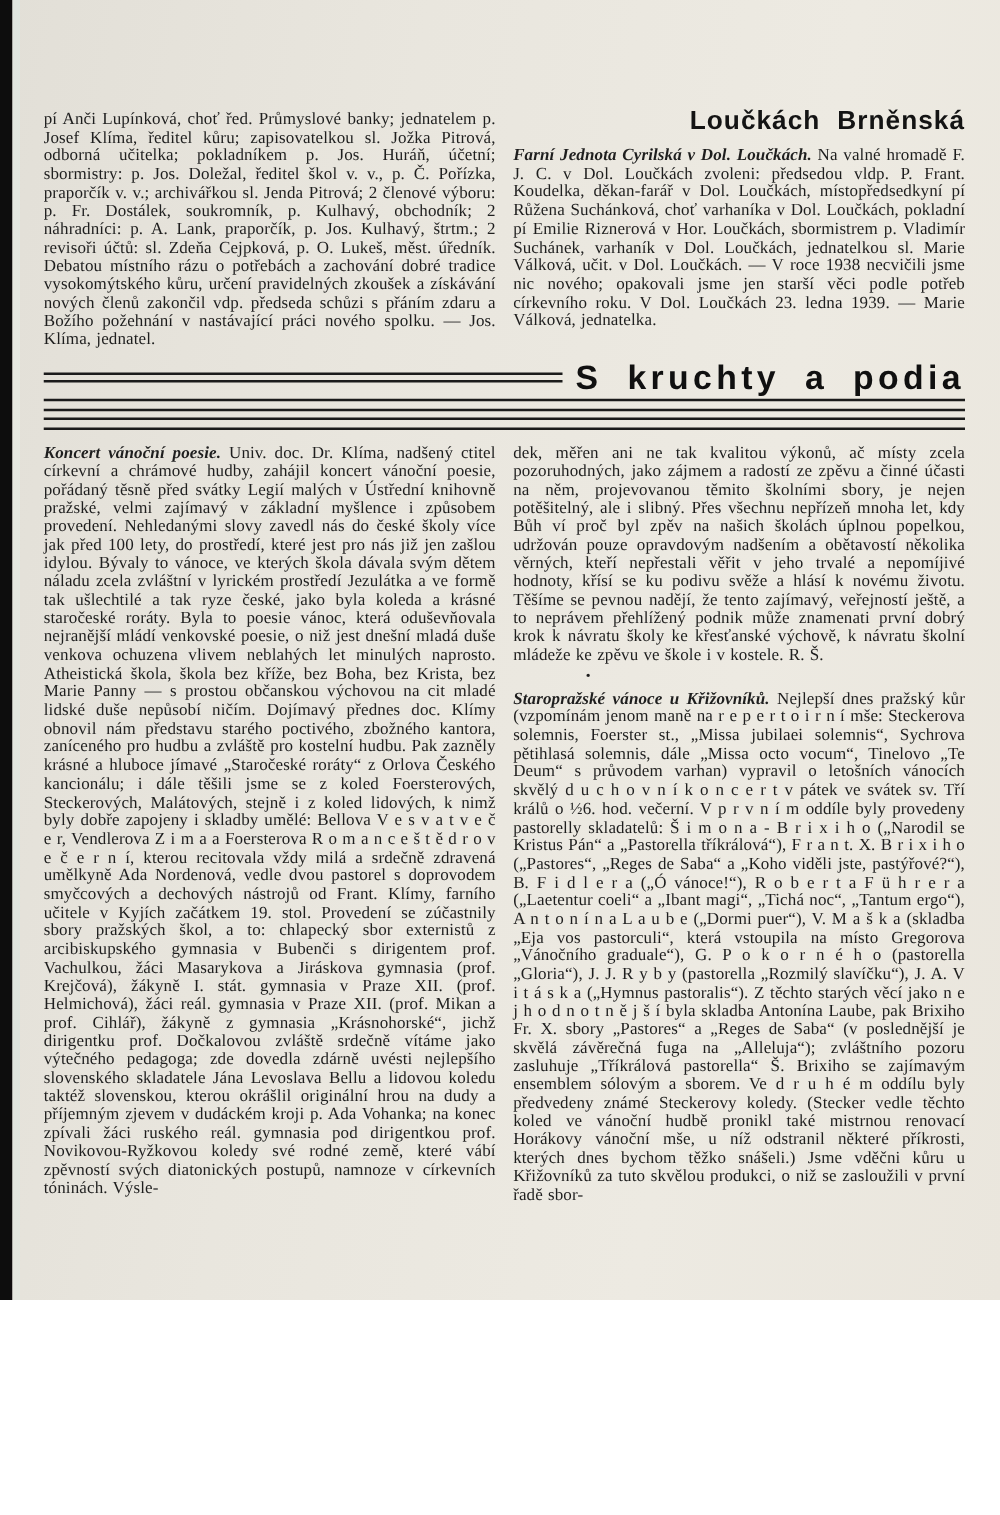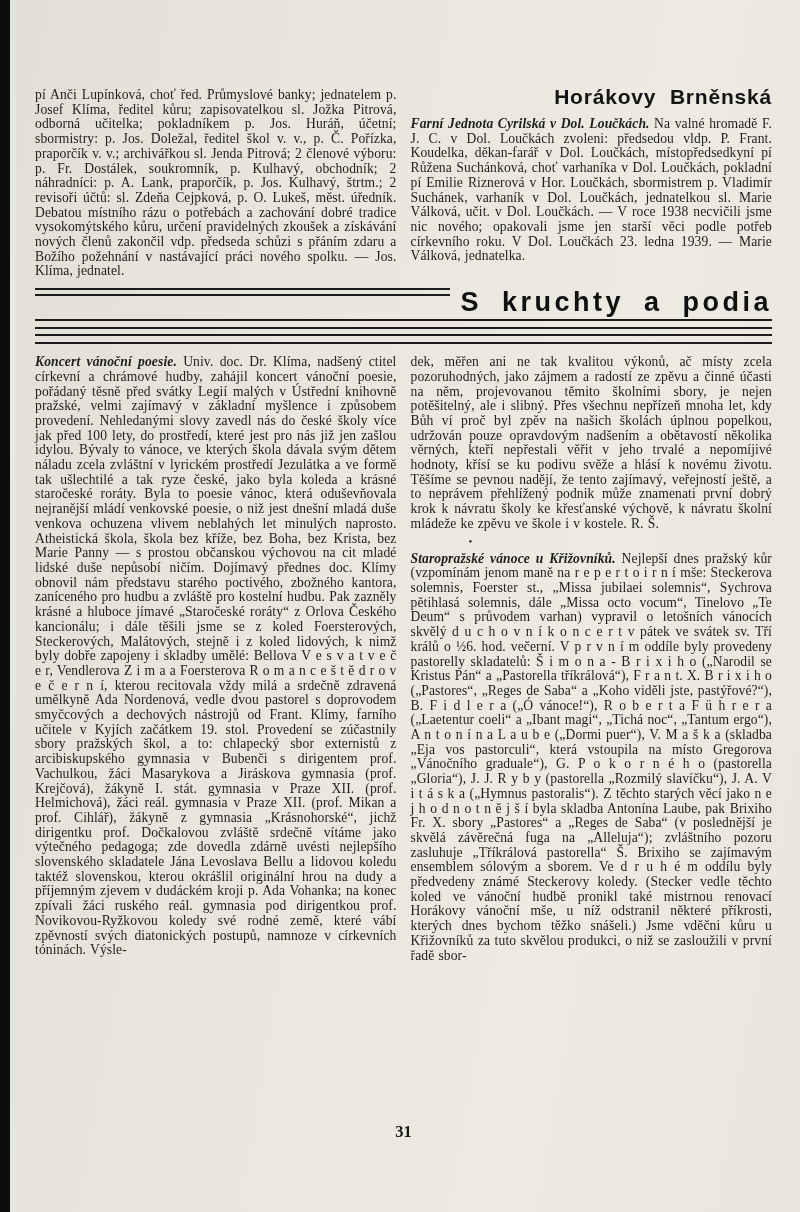--- a/index.html
+++ b/index.html
@@ -1,19 +1,19 @@
 <!DOCTYPE html>
 <html><head>
 <meta charset="utf-8">
 <style>
   html, body { margin: 0; padding: 0; }
   .page {
     position: relative;
     width: 800px;
-    height: 1212px;
+    height: 1040px;
     overflow: hidden;
     background: linear-gradient(100deg, #e2dfd7 0%, #e9e6de 35%, #edeae2 70%, #eae6dd 100%);
     font-family: "Liberation Serif", serif;
     color: #1e1e1e;
   }
   .binding-strip {
     position: absolute; left: 0; top: 0; width: 10px; height: 100%;
     background: #0d0d0d;
   }
   .binding-light {
@@ -39,21 +39,21 @@
     font-family: "Liberation Sans", sans-serif;
     font-weight: 700;
     font-size: 21px;
     line-height: 22px;
     letter-spacing: 0.8px;
     word-spacing: 7px;
     text-align: right;
     color: #141414;
   }
   .section-band { margin: 9px 0 11px 0; }
-  .band-row { display: flex; margin-bottom: 3px; }
+  .band-row { display: flex; align-items: center; margin-bottom: 3px; }
   .left-rules { flex: 1; margin-right: 10px; }
   .left-rules .rule { height: 2px; background: #1b1b1b; }
   .left-rules .rule + .rule { margin-top: 4px; }
   .section-title {
     margin: 0;
     font-family: "Liberation Sans", sans-serif;
     font-weight: 700;
     font-size: 27px;
     line-height: 28px;
     letter-spacing: 3.5px;
@@ -88,21 +88,21 @@
   <div class="binding-strip"></div>
   <div class="binding-light"></div>
 
   <div class="content">
 
     <div class="cols top-section">
       <div class="col">
         <p class="body-text">pí Anči Lupínková, choť řed. Průmyslové banky; jednatelem p. Josef Klíma, ředitel kůru; zapisovatelkou sl. Jožka Pitrová, odborná učitelka; pokladníkem p. Jos. Huráň, účetní; sbormistry: p. Jos. Doležal, ředitel škol v. v., p. Č. Pořízka, praporčík v. v.; archivářkou sl. Jenda Pitrová; 2 členové výboru: p. Fr. Dostálek, soukromník, p. Kulhavý, obchodník; 2 náhradníci: p. A. Lank, praporčík, p. Jos. Kulhavý, štrtm.; 2 revisoři účtů: sl. Zdeňa Cejpková, p. O. Lukeš, měst. úředník. Debatou místního rázu o potřebách a zachování dobré tradice vysokomýtského kůru, určení pravidelných zkoušek a získávání nových členů zakončil vdp. předseda schůzi s přáním zdaru a Božího požehnání v nastávající práci nového spolku. — Jos. Klíma, jednatel.</p>
       </div>
       <div class="col">
-        <h2 class="diocese-heading">Horákovy Brněnská</h2>
+        <h2 class="diocese-heading">Loučkách Brněnská</h2>
         <p class="body-text"><strong class="lead">Farní Jednota Cyrilská v Dol. Loučkách.</strong><span> Na valné hromadě F. J. C. v Dol. Loučkách zvoleni: předsedou vldp. P. Frant. Koudelka, děkan-farář v Dol. Loučkách, místopředsedkyní pí Růžena Suchánková, choť varhaníka v Dol. Loučkách, pokladní pí Emilie Riznerová v Hor. Loučkách, sbormistrem p. Vladimír Suchánek, varhaník v Dol. Loučkách, jednatelkou sl. Marie Válková, učit. v Dol. Loučkách. — V roce 1938 necvičili jsme nic nového; opakovali jsme jen starší věci podle potřeb církevního roku. V Dol. Loučkách 23. ledna 1939. — Marie Válková, jednatelka.</span></p>
       </div>
     </div>
 
     <div class="section-band">
       <div class="band-row">
         <div class="left-rules">
           <div class="rule"></div>
           <div class="rule"></div>
         </div>

